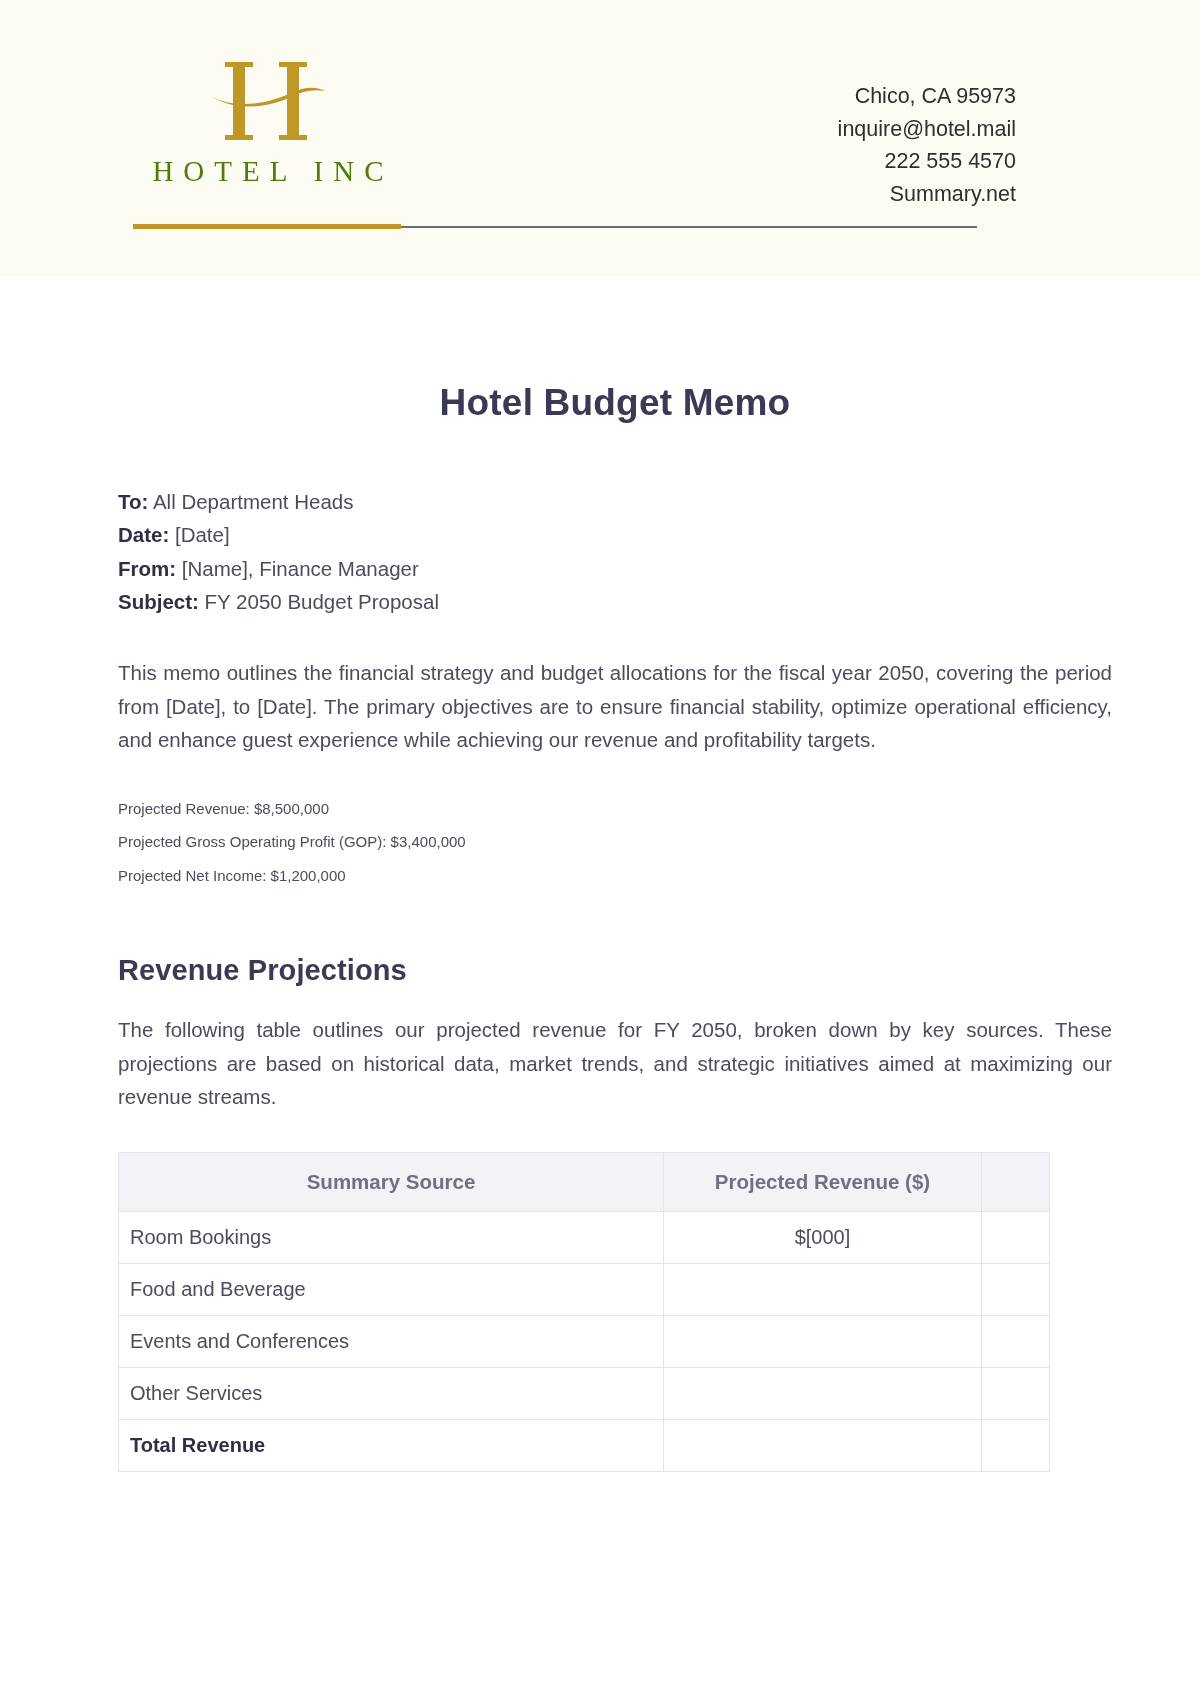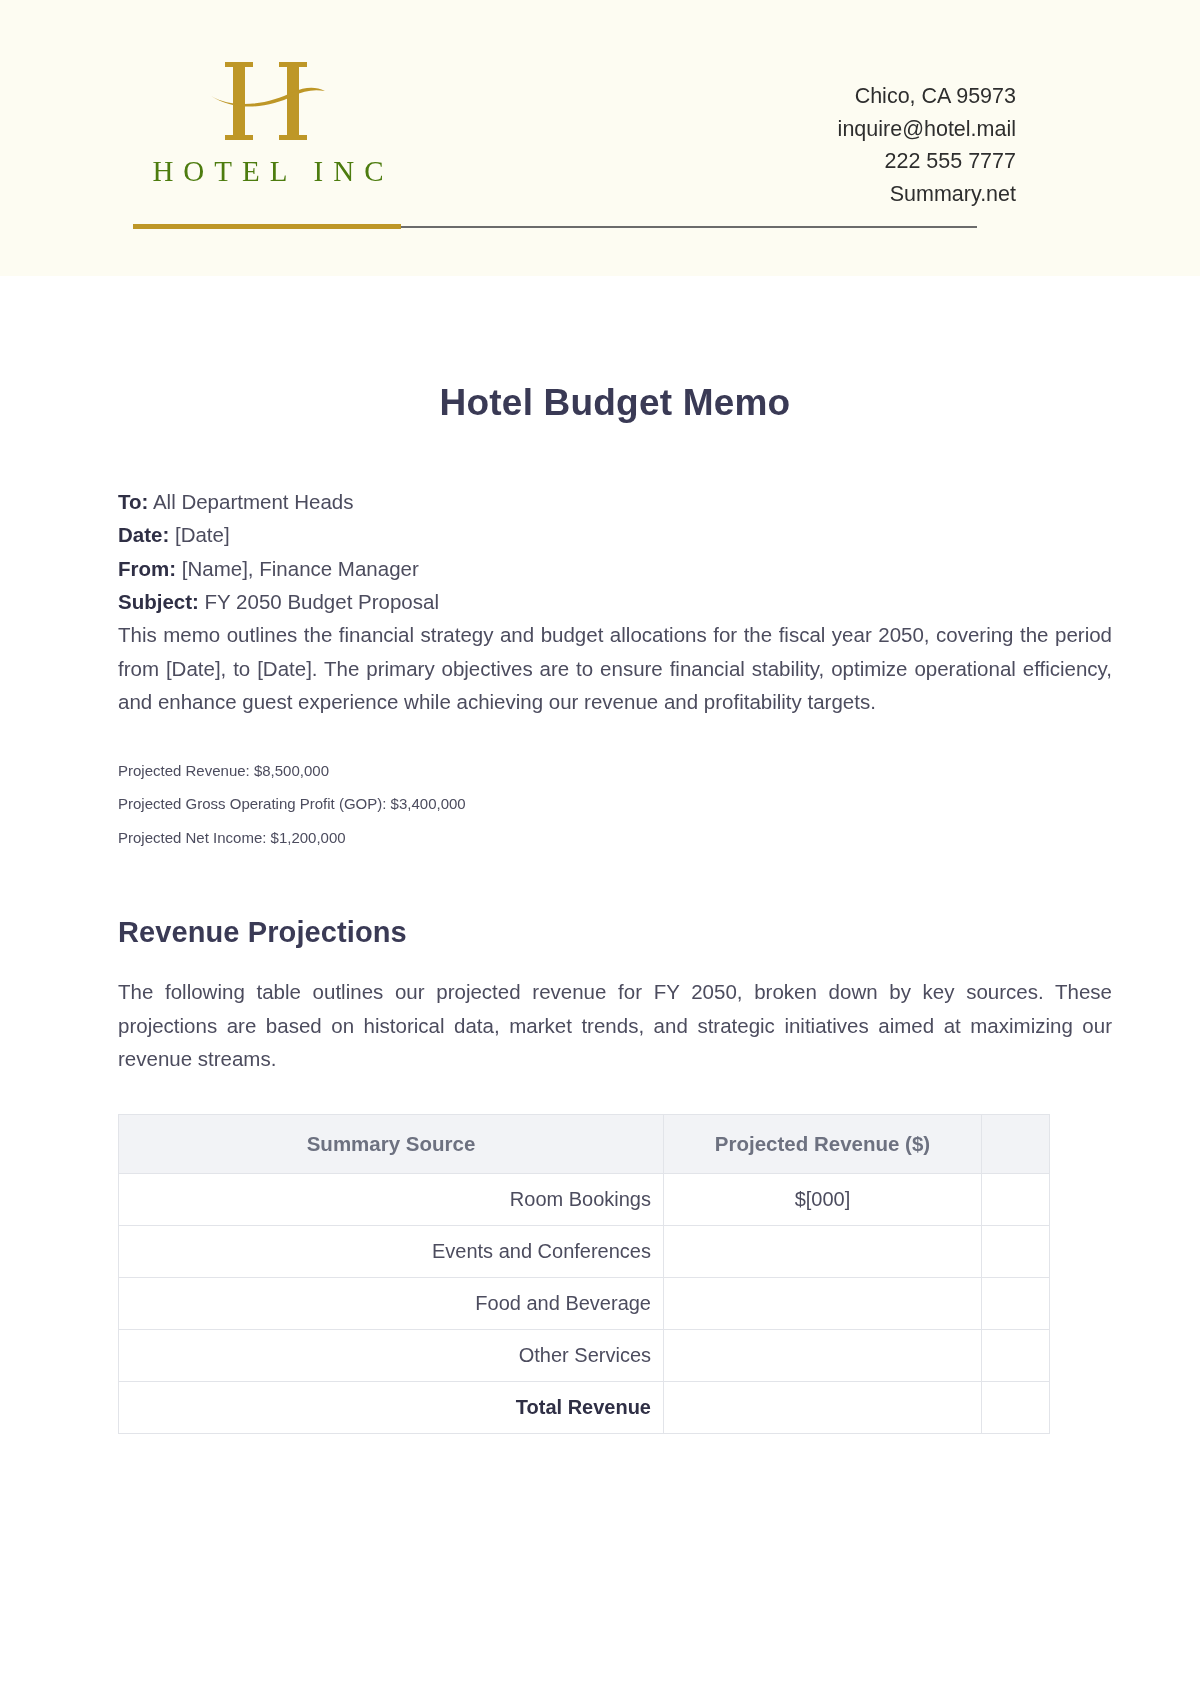--- a/index.html
+++ b/index.html
@@ -112,20 +112,21 @@
     font-size: 20.5px;
     line-height: 33.3px;
     color: #4c4c5e;
   }
   .memo-fields .lbl {
     font-weight: bold;
     color: #2f2f45;
   }
 
   .para {
+    margin-top: 38px;
     font-size: 20.5px;
     line-height: 33.5px;
     color: #4c4c5e;
     text-align: justify;
     text-justify: inter-word;
   }
 
   .section-h {
     font-size: 29px;
     font-weight: bold;
@@ -169,21 +170,21 @@
   }
   .col-source { width: 545px; }
   .col-amount { width: 318px; }
   .col-pad    { width: 68px; }
 
   .rev-table tbody td {
     height: 52px;
     padding: 0 12px;
     vertical-align: middle;
   }
-  .rev-table tbody td.src { text-align: right; padding-left: 11px; }
+  .rev-table tbody td.src { text-align: left; padding-left: 11px; }
   .rev-table tbody td.amt { text-align: center; }
   .rev-table tbody tr.total td.src { font-weight: bold; color: #2f2f45; }
 
   
   .rev-table { border: 1px solid #e2e4e9; }
 </style>
 </head>
 <body>
 
 <div class="page">
@@ -206,21 +207,21 @@
         </svg>
         <div class="logo-wordmark">HOTEL INC</div>
       </div>
 
       <div class="rule-gold"></div>
       <div class="rule-grey"></div>
 
       <div class="contact">
         <div>Chico, CA 95973</div>
         <div>inquire@hotel.mail</div>
-        <div>222 555 7777</div>
+        <div>222 555 4570</div>
         <div>Summary.net</div>
       </div>
 
     </div>
   </div>
 
   <div class="body-wrap">
 
     <div class="doc-title">Hotel Budget Memo</div>
 
@@ -267,26 +268,26 @@
           <th></th>
         </tr>
       </thead>
       <tbody>
         <tr>
           <td class="src">Room Bookings</td>
           <td class="amt">$[000]</td>
           <td></td>
         </tr>
         <tr>
+          <td class="src">Food and Beverage</td>
+          <td class="amt"></td>
+          <td></td>
+        </tr>
+        <tr>
           <td class="src">Events and Conferences</td>
-          <td class="amt"></td>
-          <td></td>
-        </tr>
-        <tr>
-          <td class="src">Food and Beverage</td>
           <td class="amt"></td>
           <td></td>
         </tr>
         <tr>
           <td class="src">Other Services</td>
           <td class="amt"></td>
           <td></td>
         </tr>
         <tr class="total">
           <td class="src">Total Revenue</td>

